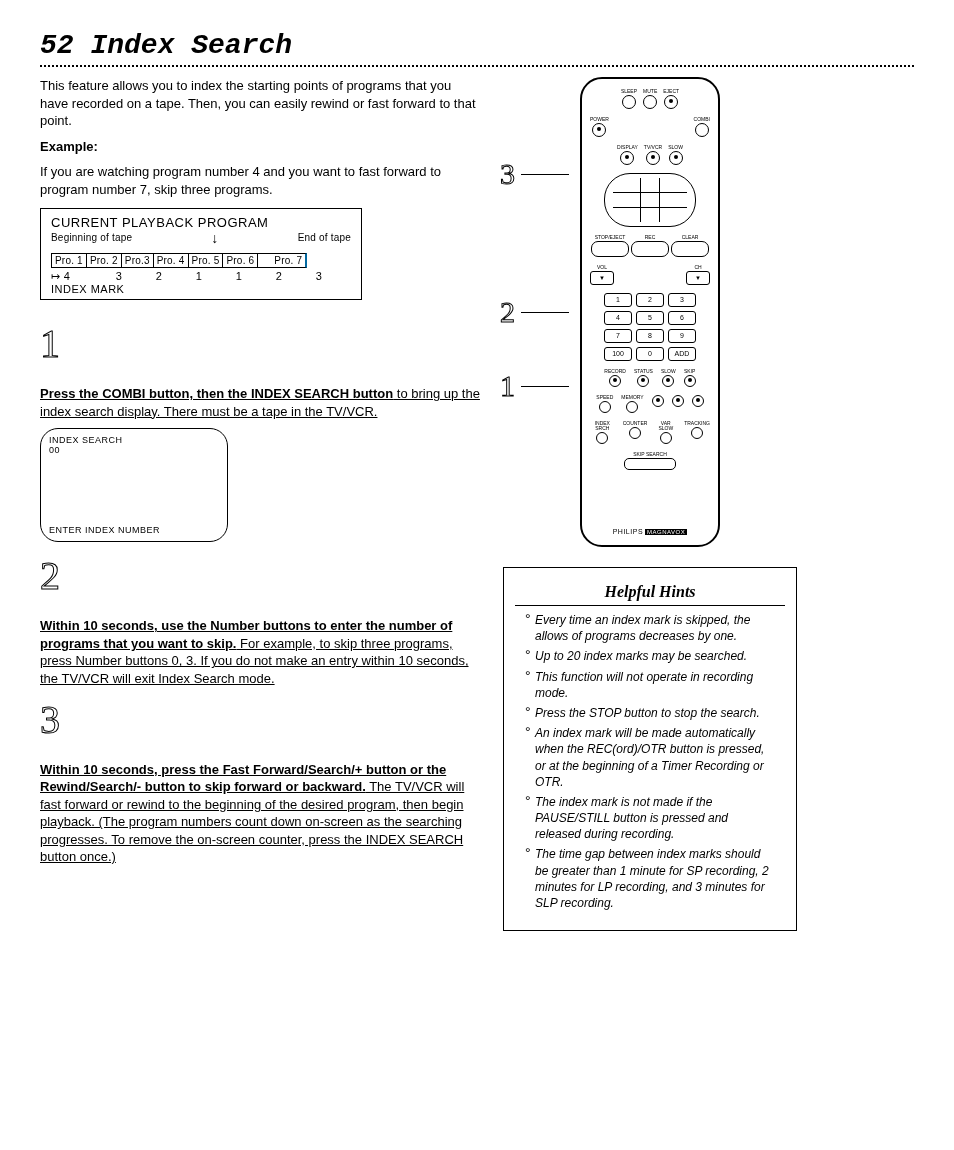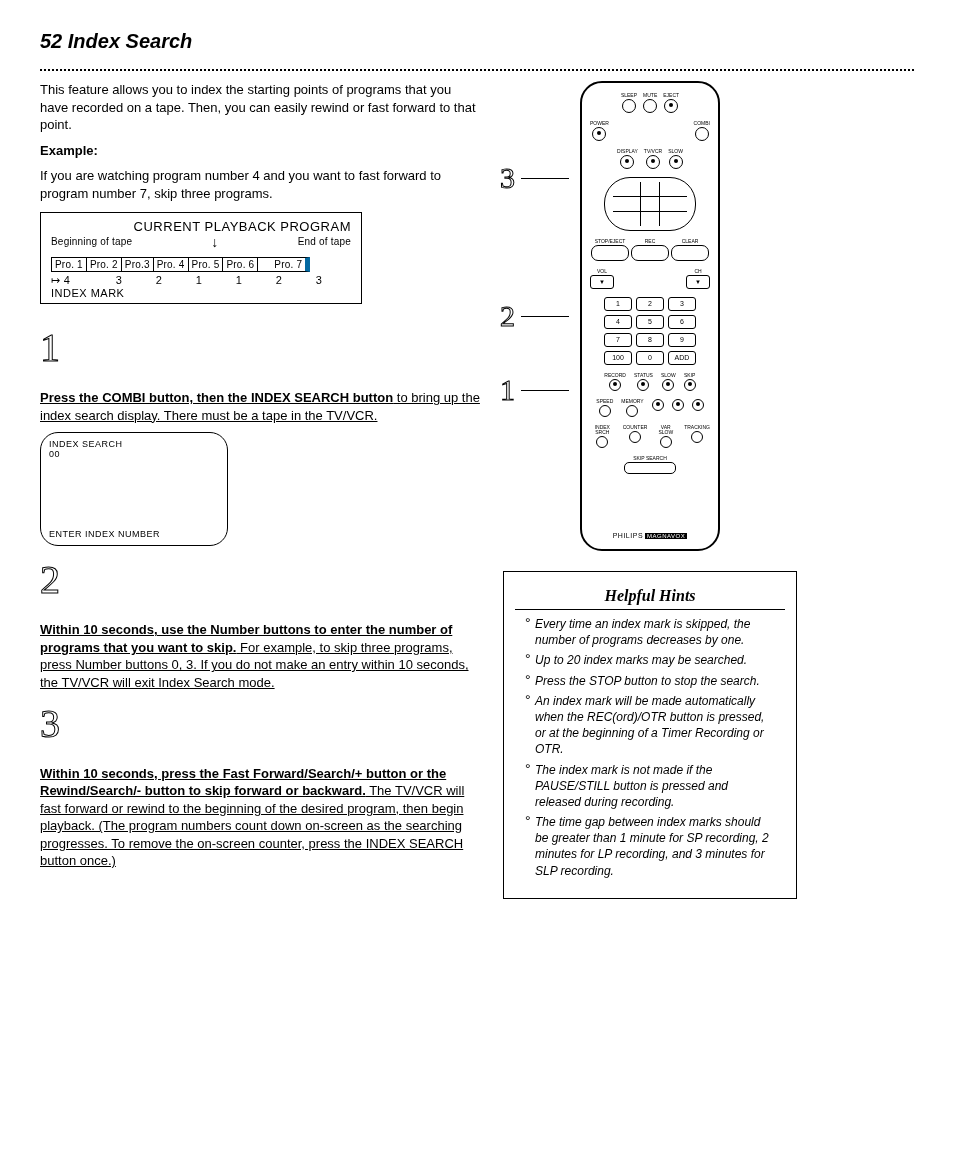--- a/index.html
+++ b/index.html
@@ -6,25 +6,25 @@
     font-family: Arial, Helvetica, sans-serif;
     font-size: 13px;
     color: #000;
     background: #fff;
     margin: 0;
     padding: 30px 40px;
     width: 954px;
     box-sizing: border-box;
   }
   .page-title {
-    font-family: Liberation Sans, sans-serif;
+    font-family: Liberation Mono, monospace;
     font-style: italic;
     font-weight: bold;
-    font-size: 20px;
-    margin: 0 0 16px 0;
+    font-size: 28px;
+    margin: 0 0 4px 0;
   }
   .dotted-rule {
     border: none;
     border-top: 2px dotted #000;
     margin: 0 0 10px 0;
   }
   .layout {
     display: flex;
     gap: 20px;
   }
@@ -39,31 +39,31 @@
   .label-bold { font-weight: bold; }
   
   .prog-box {
     border: 1px solid #000;
     margin: 10px 0 20px 0;
     padding: 6px 10px 4px 10px;
     width: 300px;
     font-size: 11px;
     letter-spacing: 0.2px;
   }
-  .prog-title { text-align: right; font-size: 13px; letter-spacing: 0.5px; }
+  .prog-title { text-align: left; font-size: 13px; letter-spacing: 0.5px; }
   .prog-labels { display: flex; justify-content: space-between; font-size: 10px; margin-top:2px; align-items:center;}
   .prog-arrow-down { display:inline-block; font-size:14px; line-height:10px;}
   .prog-cells { display: flex; margin-top: 10px; }
   .prog-cells span {
     border: 1px solid #000;
     padding: 1px 3px;
     font-size: 10px;
     border-right: none;
   }
-  .prog-cells span:last-child { border-right: 5px solid #0369a1; padding-left: 16px; }
+  .prog-cells span:last-child { border-right: 2px solid #0369a1; padding-left: 16px; }
   .prog-nums { display: flex; font-size: 11px; margin-top: 2px; }
   .prog-nums span { width: 40px; text-align: center; }
   .prog-nums .first { width: 48px; text-align:left; }
   .prog-index-mark { font-size: 11px; margin-top: 0; letter-spacing:0.5px;}
   
   .step-num-outline {
     font-family: Georgia, serif;
     font-size: 40px;
     -webkit-text-stroke: 1px #000;
     color: #fff;
@@ -414,22 +414,23 @@
           <div class="r-wide"></div>
         </div>
       <div class="r-brand">
         <span>PHILIPS</span><span class="box">MAGNAVOX</span>
       </div>
     </div>
 
     <div class="hints">
       <div class="hints-title">Helpful Hints</div>
       <ul>
-        <li>Every time an index mark is skipped, the number of programs decreases by one.</li>
+        <li>Every time an index mark is skipped, the allows of programs decreases by one.</li>
         <li>Up to 20 index marks may be searched.</li>
+        <li>This function will not operate in recording mode.</li>
         <li>Press the STOP button to stop the search.</li>
         <li>An index mark will be made automatically when the REC(ord)/OTR button is pressed, or at the beginning of a Timer Recording or OTR.</li>
         <li>The index mark is not made if the PAUSE/STILL button is pressed and released during recording.</li>
         <li>The time gap between index marks should be greater than 1 minute for SP recording, 2 minutes for LP recording, and 3 minutes for SLP recording.</li>
       </ul>
     </div>
   </div>
 </div>
 
 </body></html>

